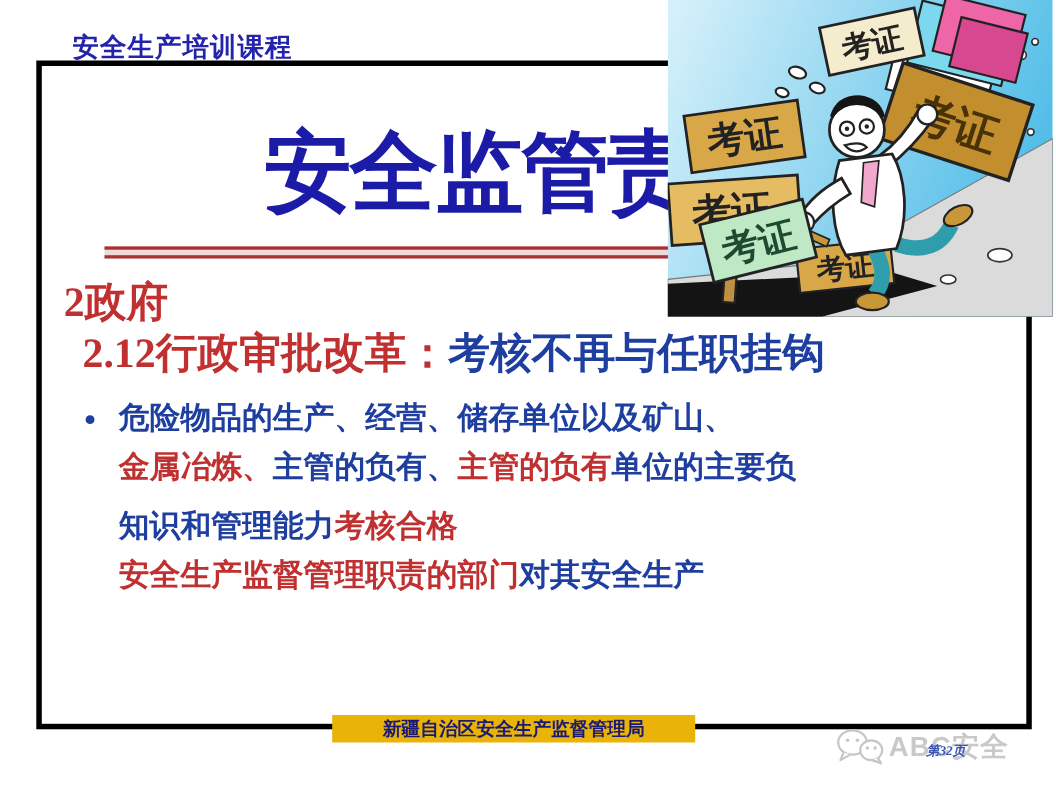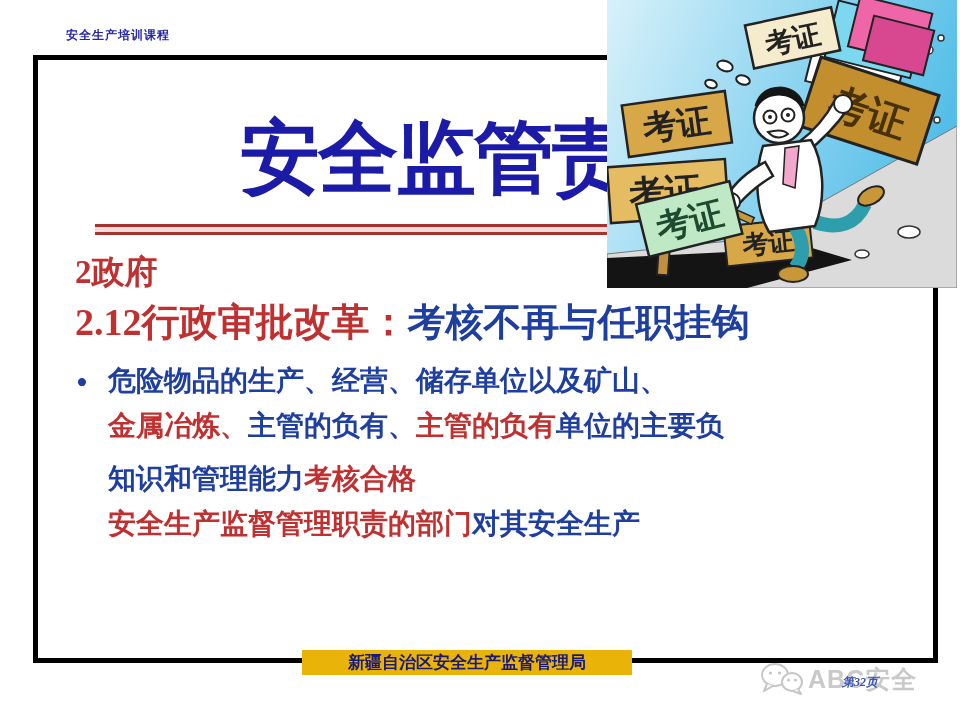--- a/index.html
+++ b/index.html
@@ -1,26 +1,26 @@
 <!DOCTYPE html>
 <html><head>
 <meta charset="utf-8">
 <style>
   html,body{margin:0;padding:0;background:#ffffff;}
   #slide{position:relative;width:960px;height:720px;background:#ffffff;overflow:hidden;
          font-family:"Liberation Serif","DejaVu Serif",serif;}
-  .header-label{position:absolute;left:66px;top:27px;font-size:12px;font-weight:bold;
+  .header-label{position:absolute;left:66px;top:27px;font-size:24px;font-weight:bold;
          color:#2323AB;letter-spacing:1px;}
   .frame{position:absolute;left:33px;top:55px;width:895px;height:598px;border:5px solid #000;}
   .slide-title{position:absolute;left:240px;top:118px;font-size:80px;font-weight:bold;
          color:#1B1BA8;line-height:1;white-space:nowrap;z-index:1;letter-spacing:-2px;}
   .title-underline{position:absolute;left:95px;top:224px;width:513px;height:5px;
          border-top:3px solid #A83232;border-bottom:3px solid #A83232;background:#F2DADA;z-index:1;}
   .cartoon{position:absolute;left:607px;top:0;width:350px;height:288px;z-index:3;}
-  .heading1{position:absolute;left:75px;top:256px;font-size:33px;font-weight:bold;line-height:1;}
+  .heading1{position:absolute;left:58px;top:256px;font-size:38px;font-weight:bold;line-height:1;}
   .heading2{position:absolute;left:75px;top:303px;font-size:38px;font-weight:bold;line-height:1;white-space:nowrap;}
   .bullet-dot{position:absolute;left:76px;top:366px;font-size:34px;line-height:1;color:#1E3FA0;}
   .bullet{position:absolute;left:108px;top:358px;font-size:28px;font-weight:bold;
          line-height:45px;white-space:nowrap;}
   .bullet .row-last{margin-top:8px;}
   .seg-red,.red{color:#C13030;}
   .seg-blue,.blue{color:#1E3FA0;}
   .footer{position:absolute;left:302px;top:650px;width:330px;text-align:center;font-size:17px;
          font-weight:bold;color:#1A1A75;background:#eab308;z-index:4;padding:1px 0;}
   .watermark{position:absolute;left:759px;top:662px;display:flex;align-items:center;gap:3px;z-index:4;}

